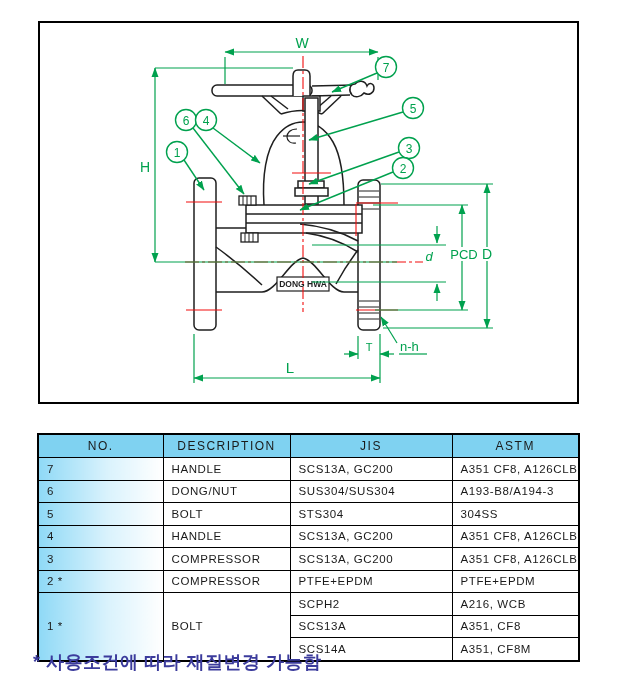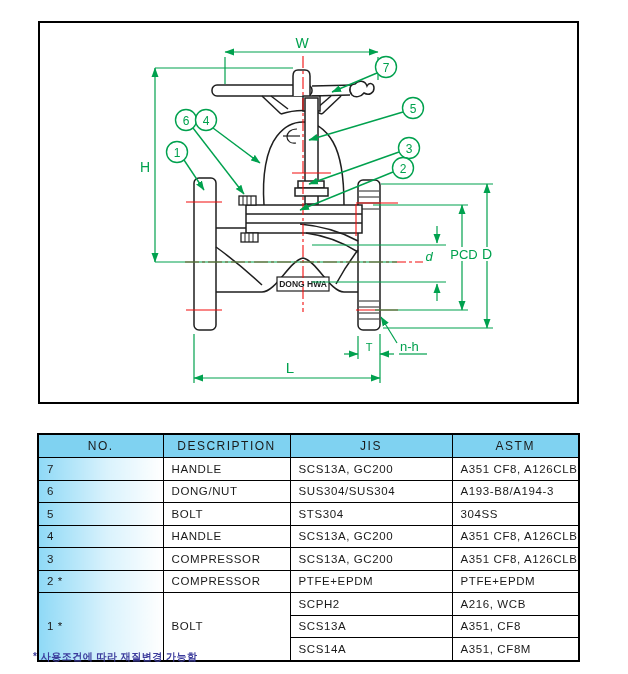--- a/index.html
+++ b/index.html
@@ -8,21 +8,21 @@
   .drawing-svg{position:absolute;left:0;top:0;}
   .parts-table{position:absolute;left:37px;top:433px;border-collapse:collapse;table-layout:fixed;width:543px;}
   .parts-table td,.parts-table th{border:1.5px solid #000;font-size:11.5px;color:#1a1a1a;
       padding:0 0 0 8px;text-align:left;letter-spacing:0.6px;overflow:hidden;white-space:nowrap;}
   .parts-table{border:2px solid #000;}
   .parts-table th{background:#7fd2f1;text-align:center;font-weight:normal;font-size:12px;
       letter-spacing:1.5px;padding:0;height:22px;}
   .parts-table td{height:21.5px;}
   .no-cell{background:linear-gradient(90deg,#8fd9f6 0%,#d9f2fc 55%,#ffffff 100%);
       text-align:center;padding:0;}
-  .footnote{position:absolute;left:33px;top:650px;font-size:10px;color:#3b3b9c;
+  .footnote{position:absolute;left:33px;top:650px;font-size:18px;color:#3b3b9c;
       letter-spacing:0.5px;font-weight:bold;}
 </style>
 </head>
 <body>
 
 <svg class="drawing-svg" width="628" height="424" viewBox="0 0 628 424">
   <defs>
     <marker id="ag" viewBox="0 0 10 8" markerWidth="10" markerHeight="8" refX="9" refY="4" orient="auto-start-reverse" markerUnits="userSpaceOnUse">
       <path d="M0,0.5 L9.5,4 L0,7.5 z" fill="#00A14E"></path>
     </marker>

